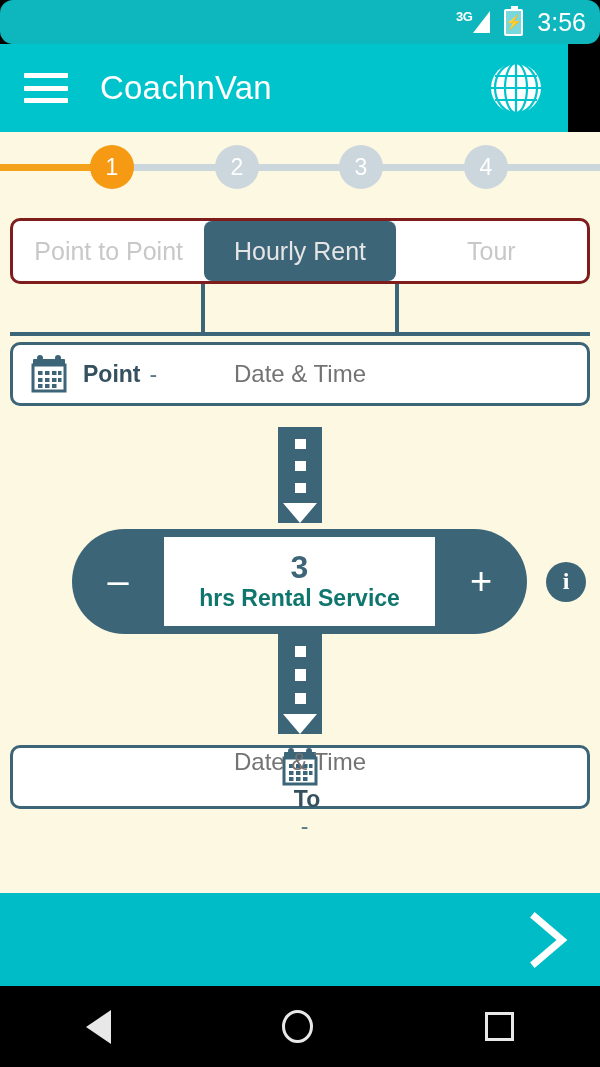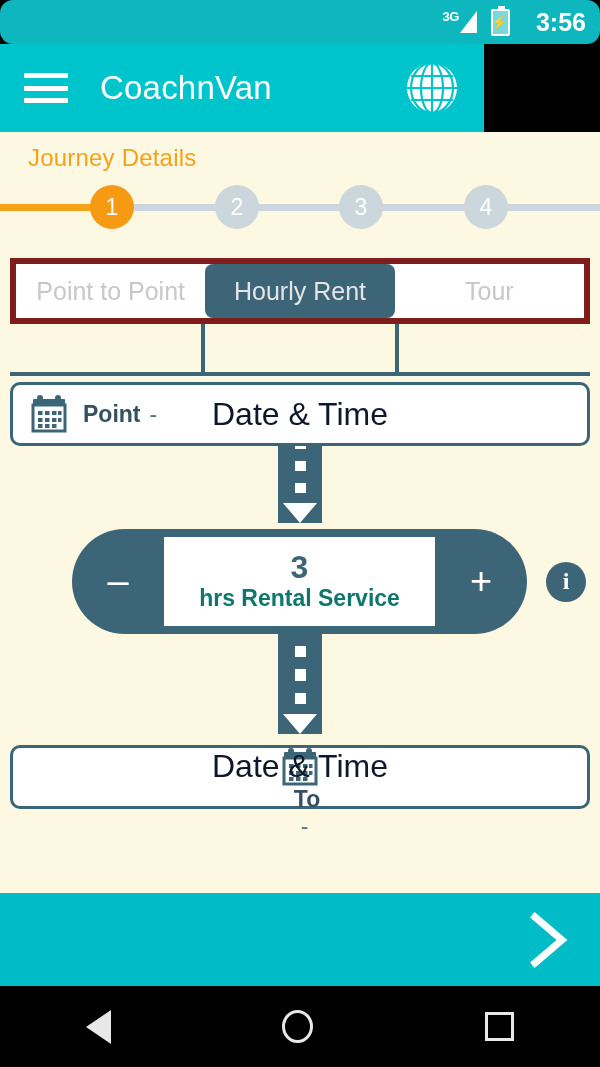--- a/index.html
+++ b/index.html
@@ -21,25 +21,25 @@
   }
   .sb-3g { color: #fff; font-size: 13px; font-weight: bold; line-height: 1;
            position: relative; top: -6px; margin-right: 1px; letter-spacing: -0.5px; }
   .sb-signal { width: 0; height: 0; border-left: 17px solid transparent;
                border-bottom: 22px solid #fff; margin-right: 14px; }
   .sb-batt { width: 19px; height: 27px; border: 2px solid #fff; border-radius: 2px;
              position: relative; margin-right: 14px; background: rgba(255,255,255,.45); }
   .sb-batt::before { content:""; position:absolute; top:-5px; left:5px; width:7px; height:3px; background:#fff; }
   .sb-batt .bolt { position:absolute; inset:0; display:flex; align-items:center; justify-content:center;
                    color:#0eb6bd; font-size:14px; line-height:1; }
-  .sb-time { color: #fff; font-size: 25px; font-weight: bold; letter-spacing: 0px; margin-left: 12px; }
+  .sb-time { color: #fff; font-size: 25px; font-weight: normal; letter-spacing: 0px; }
 
   
   .appbar {
-    position: absolute; top: 44px; left: 0; width: 484px; height: 88px;
+    position: absolute; top: 44px; left: 0; width: 568px; height: 88px;
     background: #00c4cc; display: flex; align-items: center; padding: 0 24px;
   }
   .hamburger { width: 44px; height: 30px; display: flex; flex-direction: column;
                justify-content: space-between; cursor: pointer; }
   .hamburger i { display: block; height: 5px; background: #fff; border-radius: 1px; }
   .app-title { color: #fff; font-size: 33px; margin-left: 32px; letter-spacing: .2px; }
   .globe { margin-left: auto; width: 56px; height: 56px; }
 
   
   .content {
@@ -54,41 +54,41 @@
   .step-track-done { position: absolute; top: 26px; left: 0; width: 110px; height: 7px; background: #f3a21a; }
   .step-circle { position: absolute; top: 7px; width: 44px; height: 44px; border-radius: 50%;
                  display: flex; align-items: center; justify-content: center;
                  color: #fff; font-size: 23px; background: #ccd6dd; cursor: pointer; }
   .step-circle.active { background: #f59a12; }
 
   
   .tabs-wrap { position: relative; margin: 24px 10px 0 10px; }
   .tabs {
     position: relative; height: 66px; background: #fff;
-    border: 6px solid #7f1d1d; border-radius: 0; display: flex; z-index: 2;
+    border: 3px solid #7f1d1d; border-radius: 10px; display: flex; z-index: 2;
   }
   .tab { flex: 1; display: flex; align-items: center; justify-content: center;
          font-size: 25px; color: #c8c8c8; cursor: pointer; }
   .tab.selected { background: #3d6578; color: #e5e5e5; border-radius: 8px; }
   
   .rails { position: absolute; top: 63px; left: 0; width: 580px; height: 55px; z-index: 1; }
   .rail-v { position: absolute; top: 0; width: 4px; height: 52px; background: #3d6578; }
   .rail-h { position: absolute; bottom: 0; left: 0; width: 580px; height: 4px; background: #3d6578; }
 
   
   .field {
     position: relative; margin: 0 10px; height: 64px; background: #fff;
     border: 3px solid #3d6578; border-radius: 10px;
     display: flex; align-items: center; padding: 0 16px; z-index: 3; cursor: pointer;
   }
   .cal { width: 40px; height: 38px; flex: none; }
   .field-label { font-size: 23px; font-weight: bold; color: #35505e; margin-left: 14px; }
   .field-dash { font-size: 23px; color: #5a7786; margin-left: 9px; }
   .field-placeholder { position: absolute; left: 0; right: 0; text-align: center;
-                       font-size: 32px; color: #0f172a; pointer-events: none; }
+                       font-size: 24px; color: #737373; pointer-events: none; }
 
   
   .connector { position: absolute; left: 278px; width: 44px; background: #3d6578; z-index: 1;
                display: flex; flex-direction: column; align-items: center; }
   .dot { width: 11px; height: 13px; background: #fff; margin-top: 12px; }
   .arrow-dn { width: 0; height: 0; border-left: 17px solid transparent;
               border-right: 17px solid transparent; border-top: 20px solid #fff; margin-top: 10px; }
 
   
   .hours-row { position: absolute; left: 0; width: 600px; display: flex; align-items: center; z-index: 4; }
@@ -144,21 +144,20 @@
         <line x1="3" y1="28" x2="53" y2="28"></line>
         <path d="M7 16 h42"></path>
           <path d="M7 40 h42"></path>
         <line x1="28" y1="3" x2="28" y2="53"></line>
       </g>
     </svg>
   </div>
 
   <div class="content">
 
-    <div class="section-title">Journey Details</div>
 
     <div class="stepper">
       <div class="step-track"></div>
       <div class="step-track-done"></div>
       <div class="step-circle active" style="left:90px">
           <span>1</span>
         </div>
       <div class="step-circle" style="left:215px">
           <span>2</span>
         </div>

